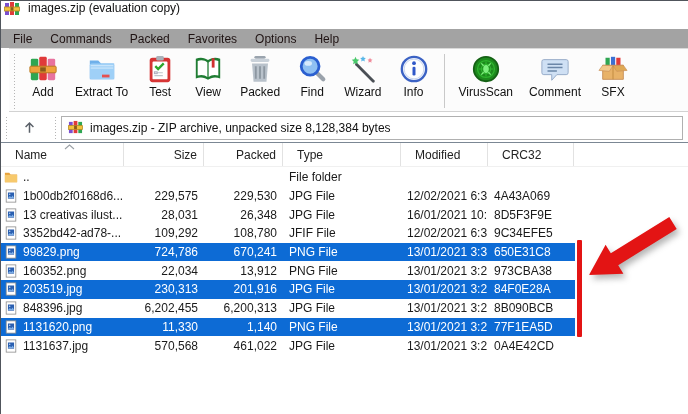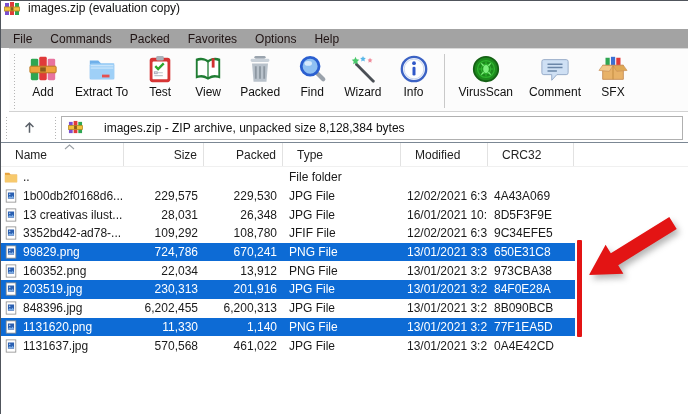--- a/index.html
+++ b/index.html
@@ -36,21 +36,21 @@
   
   .addressbar { position:absolute; left:0; top:112px; width:100%; height:29px; background:#fff;
                 display:flex; align-items:center; }
   .ad-grip { width:4px; height:22px; margin-left:3px;
              background:repeating-linear-gradient(to bottom,#b5b5b5 0 1px,transparent 1px 3px);
              background-size:1px 100%; background-repeat:no-repeat; background-position:center; }
   .up-btn { width:30px; height:24px; margin:0 6px 0 6px; display:flex; align-items:center;
             justify-content:center; border-radius:3px; cursor:default; }
   .up-btn svg { width:15px; height:15px; }
   .addr-field { flex:1; height:24px; margin:0 5px 0 4px; border:1px solid #b0b0b0; background:#fff;
-                display:flex; align-items:center; gap:21px; padding:0 6px; }
+                display:flex; align-items:center; gap:7px; padding:0 6px; }
   .addr-field .icon svg { width:15px; height:15px; }
   .addr-text { color:#111; white-space:nowrap; overflow:hidden; }
 
   
   .hdr-line { position:absolute; left:0; top:141px; width:100%; height:1px; background:#7b8794; }
   .colheader { position:absolute; left:0; top:142px; width:100%; height:24px; background:#fff;
                display:grid; grid-template-columns:123px 80px 79px 118px 87px 86px 1fr;
                align-items:center; border-bottom:1px solid #f0f0f0; }
   .hcell { height:100%; display:flex; align-items:center; border-right:1px solid #e2e2e2;
            padding:0 6px; color:#222; position:relative; cursor:default;margin-left:8px; }

